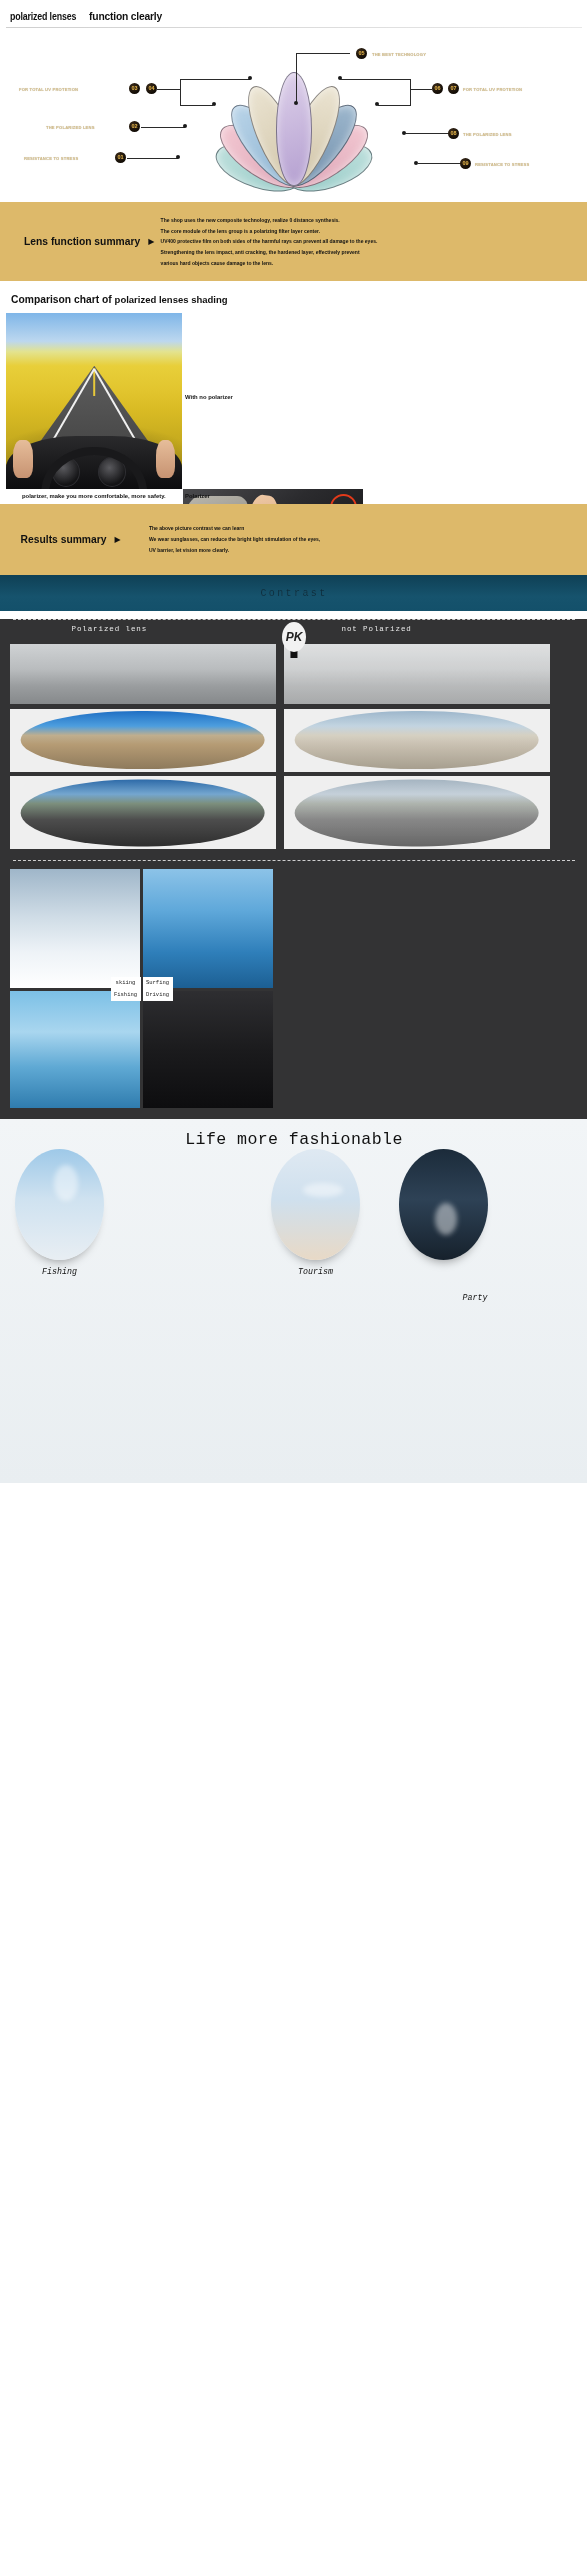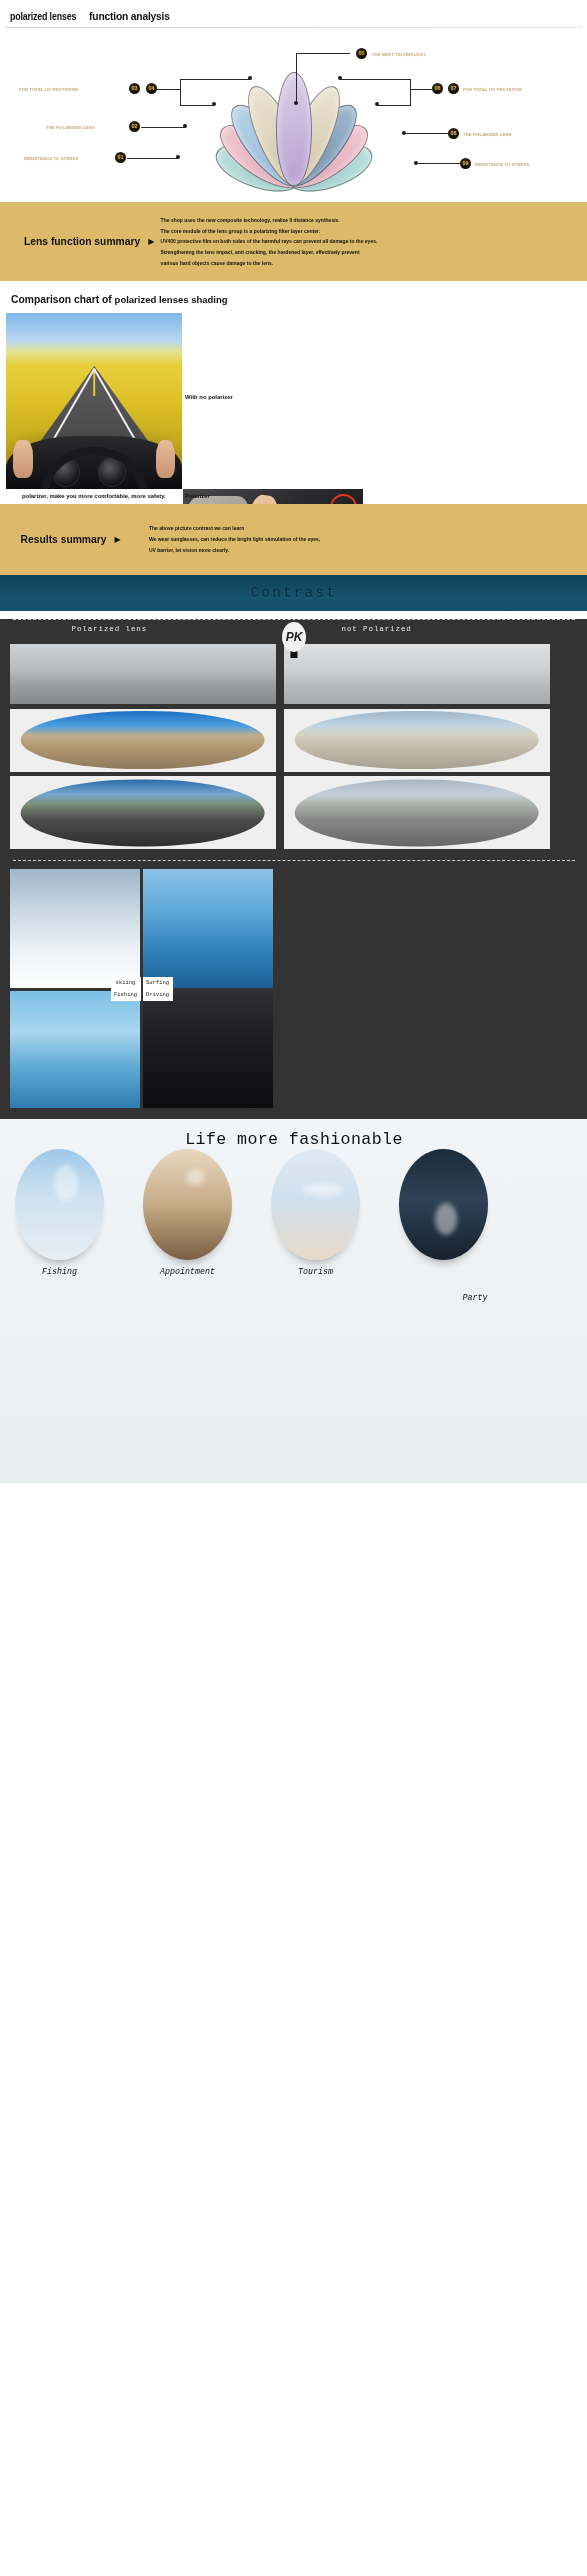--- a/index.html
+++ b/index.html
@@ -87,21 +87,21 @@
   .carint.bright { background:linear-gradient(145deg,#4a4a4d 0%,#2b2b2e 45%,#141416 100%); }
   .danger {
     position:absolute; right:4.7px; top:4.7px; width:49px; height:32px;
     display:flex; align-items:center; justify-content:center;
   }
   .danger .ring { position:absolute; right:1.6px; top:0; width:27px; height:27px; border:2.4px solid #e23a1a; border-radius:50%; }
   .danger .txt { position:absolute; right:0; top:8px; color:#e23a1a; font-weight:bold; font-size:8.7px; letter-spacing:0.4px; font-family:"Liberation Sans",sans-serif; }
 
   
   .contrast-hd { background:linear-gradient(#0f4055,#16536d 60%,#13506a); height:36px; position:relative; }
-  .contrast-hd span { position:absolute; left:50%; top:50%; transform:translate(-50%,-50%); color:#0b2c3c; font-size:14px; letter-spacing:2.4px; font-family:"Liberation Mono",monospace; text-shadow:0 0.8px 0 rgba(255,255,255,.08); }
+  .contrast-hd span { position:absolute; left:50%; top:50%; transform:translate(-50%,-50%); color:#0b2c3c; font-size:10px; letter-spacing:2.4px; font-family:"Liberation Mono",monospace; text-shadow:0 0.8px 0 rgba(255,255,255,.08); }
   .dark-body { background:#333334; position:relative; padding:0 9.5px; }
   .dashed { border-top:0.8px dashed #cfcfcf; margin:8px 3.2px 0 3.2px; height:0; }
   .pk-row { position:relative; height:24px; }
   .pk-row .lft, .pk-row .rgt { position:absolute; top:4.7px; color:#e9e9e9; font-size:7.5px; letter-spacing:0.9px; font-family:"Liberation Mono",monospace; }
   .pk-row .lft { left:62px; } .pk-row .rgt { left:332px; }
   .pk-badge { position:absolute; left:50%; top:1.6px; transform:translateX(-50%); width:24px; height:30px; border-radius:50%; background:#f2f2f2; color:#222; font-style:italic; font-weight:bold; font-size:12px; text-align:center; line-height:30px; z-index:3; }
   .pk-stem { position:absolute; left:50%; top:20.6px; transform:translateX(-50%); width:7.1px; height:17.4px; background:#111; z-index:2; }
 
   .pair { position:relative; margin:0 0 4.7px 0; height:60px; }
   .pair .half { position:absolute; top:0; width:266px; height:60px; overflow:hidden; }
@@ -143,21 +143,21 @@
   .sc-party { background:linear-gradient(to bottom,#1b2b3a 0%,#2e4256 45%,#16212c 100%); }
 
   .glint { position:absolute; border-radius:50%; background:rgba(255,255,255,.45); filter:blur(2.4px); }
 </style>
 </head>
 <body>
 
 <div class="sec-title-wrap">
   <div class="sec-title">
     <span class="t1">polarized lenses</span>
-    <span class="t2">function analysis</span>
+    <span class="t2">function clearly</span>
   </div>
 </div>
 <div class="title-rule"></div>
 
 <div class="lotus-area">
 
   <div class="lotus-core">
     <div class="petal" style="transform:translateX(-50%) rotate(-72deg); background:linear-gradient(160deg,#bfe0dd,#8fc7c3); width:41px; height:89px; z-index:1;"></div>
     <div class="petal" style="transform:translateX(-50%) rotate(-56deg); background:linear-gradient(160deg,#f3c9d3,#dba1b3); width:40px; height:95px; z-index:2;"></div>
     <div class="petal" style="transform:translateX(-50%) rotate(-40deg); background:linear-gradient(160deg,#bcd6ea,#86aecd); width:38px; height:101px; z-index:3;"></div>
@@ -348,26 +348,20 @@
   <div class="life-title">Life more fashionable</div>
 
 
   <div class="ovals" style="height:150px;">
     <div class="ov-item" style="left:0px; top:0;">
       <div class="oval sc-sail">
           <div class="glint" style="left:44%; top:14%; width:24px; height:36px;"></div>
         </div>
       <div class="ov-cap italic">Fishing</div>
     </div>
-    <div class="ov-item" style="left:128px; top:0;">
-      <div class="oval sc-rest">
-          <div class="glint" style="left:48%; top:18%; width:19px; height:16px;"></div>
-        </div>
-      <div class="ov-cap italic">Appointment</div>
-    </div>
     <div class="ov-item" style="left:256px; top:0;">
       <div class="oval sc-girl">
           <div class="glint" style="left:36%; top:30%; width:40px; height:14.2px;"></div>
         </div>
       <div class="ov-cap italic">Tourism</div>
     </div>
     <div class="ov-item" style="left:384px; top:0;">
       <div class="oval sc-party">
           <div class="glint" style="left:40%; top:48%; width:22px; height:32px;"></div>
         </div>

